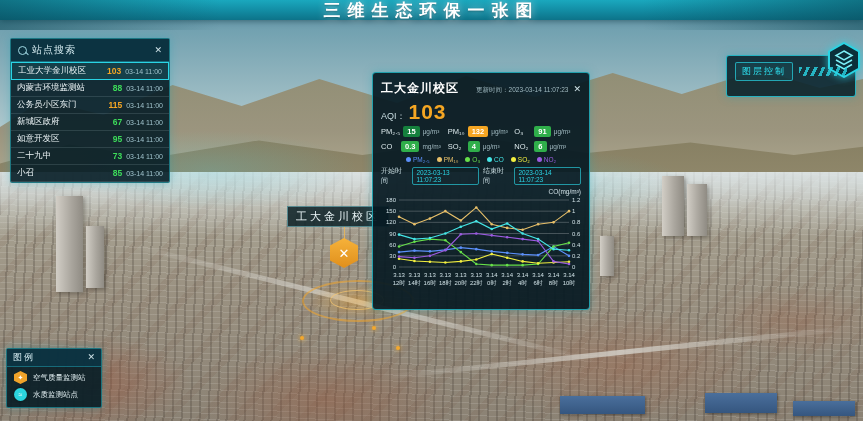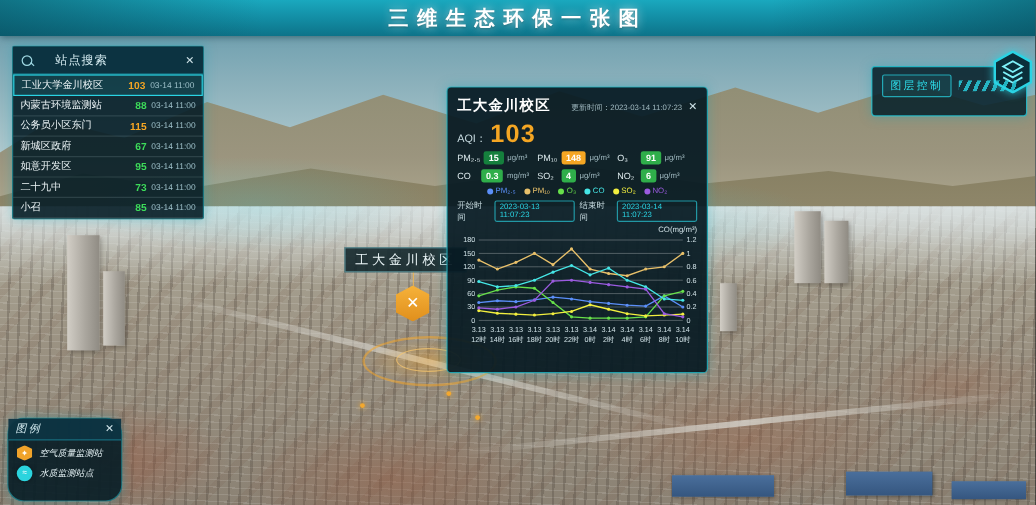--- a/index.html
+++ b/index.html
@@ -22,36 +22,36 @@
     radial-gradient(150px 70px at 10% 85%,rgba(152,84,60,.55),transparent 70%),
     radial-gradient(180px 80px at 38% 92%,rgba(150,88,62,.45),transparent 70%),
     radial-gradient(200px 80px at 72% 78%,rgba(158,96,68,.38),transparent 70%),
     radial-gradient(120px 50px at 92% 60%,rgba(150,88,62,.30),transparent 70%);}
   .city-haze{position:absolute;inset:0;background:linear-gradient(180deg,rgba(222,229,229,.85),rgba(222,229,229,0) 26%);}
   .road{position:absolute;background:linear-gradient(90deg,rgba(210,210,205,.0),rgba(215,213,206,.8),rgba(210,210,205,.0));height:5px;}
   .glow{position:absolute;border-radius:50%;pointer-events:none;}
   .tw{position:absolute;background:linear-gradient(90deg,#d2cec6,#aba79f 55%,#8f8b83);box-shadow:2px 2px 4px rgba(40,35,30,.35);}
   .bluebldg{position:absolute;background:linear-gradient(180deg,#4a6f9c,#35567f);box-shadow:1px 1px 3px rgba(0,0,0,.4);}
   
-  .header{position:absolute;left:0;top:0;width:863px;height:30px;z-index:40;
+  .header{position:absolute;left:0;top:0;width:863px;height:20px;z-index:40;
     background:linear-gradient(180deg,#1aa8be 0%,#128ba2 55%,#0d7389 100%);
     box-shadow:0 1px 6px rgba(0,40,50,.5);display:flex;align-items:center;justify-content:center;}
   .header:before{content:"";position:absolute;left:0;top:0;width:220px;height:30px;
     background:linear-gradient(90deg,rgba(8,70,85,.55),rgba(8,70,85,0));}
   .header:after{content:"";position:absolute;right:0;top:0;width:220px;height:30px;
     background:linear-gradient(270deg,rgba(8,70,85,.55),rgba(8,70,85,0));}
   .header .ttl{color:#fff;font-size:17px;font-weight:bold;letter-spacing:7px;
     text-shadow:0 0 8px rgba(255,255,255,.65),0 1px 2px rgba(0,60,70,.6);}
   
   .panel{position:absolute;background:rgba(6,29,38,.9);border:1px solid rgba(42,212,228,.45);
     box-shadow:0 0 10px rgba(20,160,180,.35);color:#dfeef2;}
   .x-btn{color:#cfe3e8;font-size:9px;line-height:9px;cursor:pointer;}
   
   .stations{left:10px;top:38px;width:158px;z-index:20;border-radius:2px;}
-  .st-head{height:22px;display:flex;align-items:center;gap:19px;padding:0 7px;
+  .st-head{height:22px;display:flex;align-items:center;gap:5px;padding:0 7px;
     background:rgba(13,52,66,.95);border-bottom:1px solid rgba(42,212,228,.35);}
   .mag{width:7px;height:7px;border:1px solid #9fd8e2;border-radius:50%;position:relative;flex:0 0 auto;}
   .mag:after{content:"";position:absolute;left:6px;top:6px;width:4px;height:1px;background:#9fd8e2;transform:rotate(45deg);}
   .st-title{font-size:10px;color:#d5ecf1;letter-spacing:1px;flex:1;}
   .s-row{display:flex;align-items:center;height:16px;padding:0 6px;gap:4px;
     border-bottom:1px solid rgba(200,230,235,.14);cursor:pointer;}
   .s-row.selected{border:1px solid #2ad4e4;background:rgba(42,212,228,.12);}
   .s-name{font-size:8.5px;color:#eef6f8;white-space:nowrap;overflow:hidden;text-overflow:ellipsis;flex:1;}
   .s-val{font-size:8.5px;font-weight:bold;}
   .s-time{font-size:7px;color:#9fc2cb;white-space:nowrap;}
@@ -82,21 +82,21 @@
   .ly-title{font-size:9px;color:#2ee0ee;letter-spacing:2px;border:1px solid rgba(42,212,228,.7);
     padding:2px 6px;border-radius:2px;background:rgba(42,212,228,.08);}
   .hatch{flex:1;height:9px;background:repeating-linear-gradient(115deg,#2ad4e4 0 3px,transparent 3px 7px);opacity:.8;}
   .layer-item{display:flex;align-items:center;gap:5px;height:14px;cursor:pointer;}
   .cbx{width:8px;height:8px;border:1px solid #2ad4e4;border-radius:1px;background:rgba(42,212,228,.15);
     position:relative;flex:0 0 auto;}
   .layer-item.checked .cbx:after{content:"✓";position:absolute;left:0;top:-2px;font-size:8px;color:#2ee0ee;}
   .ly-label{font-size:8px;color:#49e2ec;letter-spacing:1px;}
   .hexicon{position:absolute;right:-6px;top:-14px;filter:drop-shadow(0 0 4px rgba(42,212,228,.8));}
   
-  .legend{left:6px;top:348px;width:94px;z-index:20;border-radius:14px;padding-bottom:16px;font-style:italic;}
+  .legend{left:6px;top:348px;width:94px;z-index:20;border-radius:2px;padding-bottom:6px;}
   .lg-head{display:flex;align-items:center;height:17px;padding:0 6px;
     background:rgba(13,52,66,.95);border-bottom:1px solid rgba(42,212,228,.35);}
   .lg-title{font-size:9px;color:#d5ecf1;letter-spacing:2px;flex:1;}
   .lg-item{display:flex;align-items:center;gap:6px;padding:4px 7px 0 7px;cursor:pointer;}
   .lg-ic{width:13px;height:13px;flex:0 0 auto;display:flex;align-items:center;justify-content:center;
     color:#fff;font-size:7px;box-shadow:0 0 4px rgba(0,0,0,.4);}
   .lg-ic.hexagon{clip-path:polygon(50% 0,100% 25%,100% 75%,50% 100%,0 75%,0 25%);}
   .lg-ic.circle{border-radius:50%;}
   .lg-label{font-size:7.5px;color:#e4f1f4;white-space:nowrap;}
   
@@ -211,21 +211,21 @@
     </div>
     <div class="pollu-grid">
 
     <div class="pollu">
           <span class="lb">PM₂.₅</span>
           <span class="badge" style="background: #15803d;">15</span>
           <span class="un">μg/m³</span>
         </div>
         <div class="pollu">
           <span class="lb">PM₁₀</span>
-          <span class="badge" style="background: rgb(245, 166, 35);">148</span>
+          <span class="badge" style="background: rgb(245, 166, 35);">132</span>
           <span class="un">μg/m³</span>
         </div>
         <div class="pollu">
           <span class="lb">O₃</span>
           <span class="badge" style="background: rgb(47, 174, 74);">91</span>
           <span class="un">μg/m³</span>
         </div>
         <div class="pollu">
           <span class="lb">CO</span>
           <span class="badge" style="background: rgb(47, 174, 74);">0.3</span>

